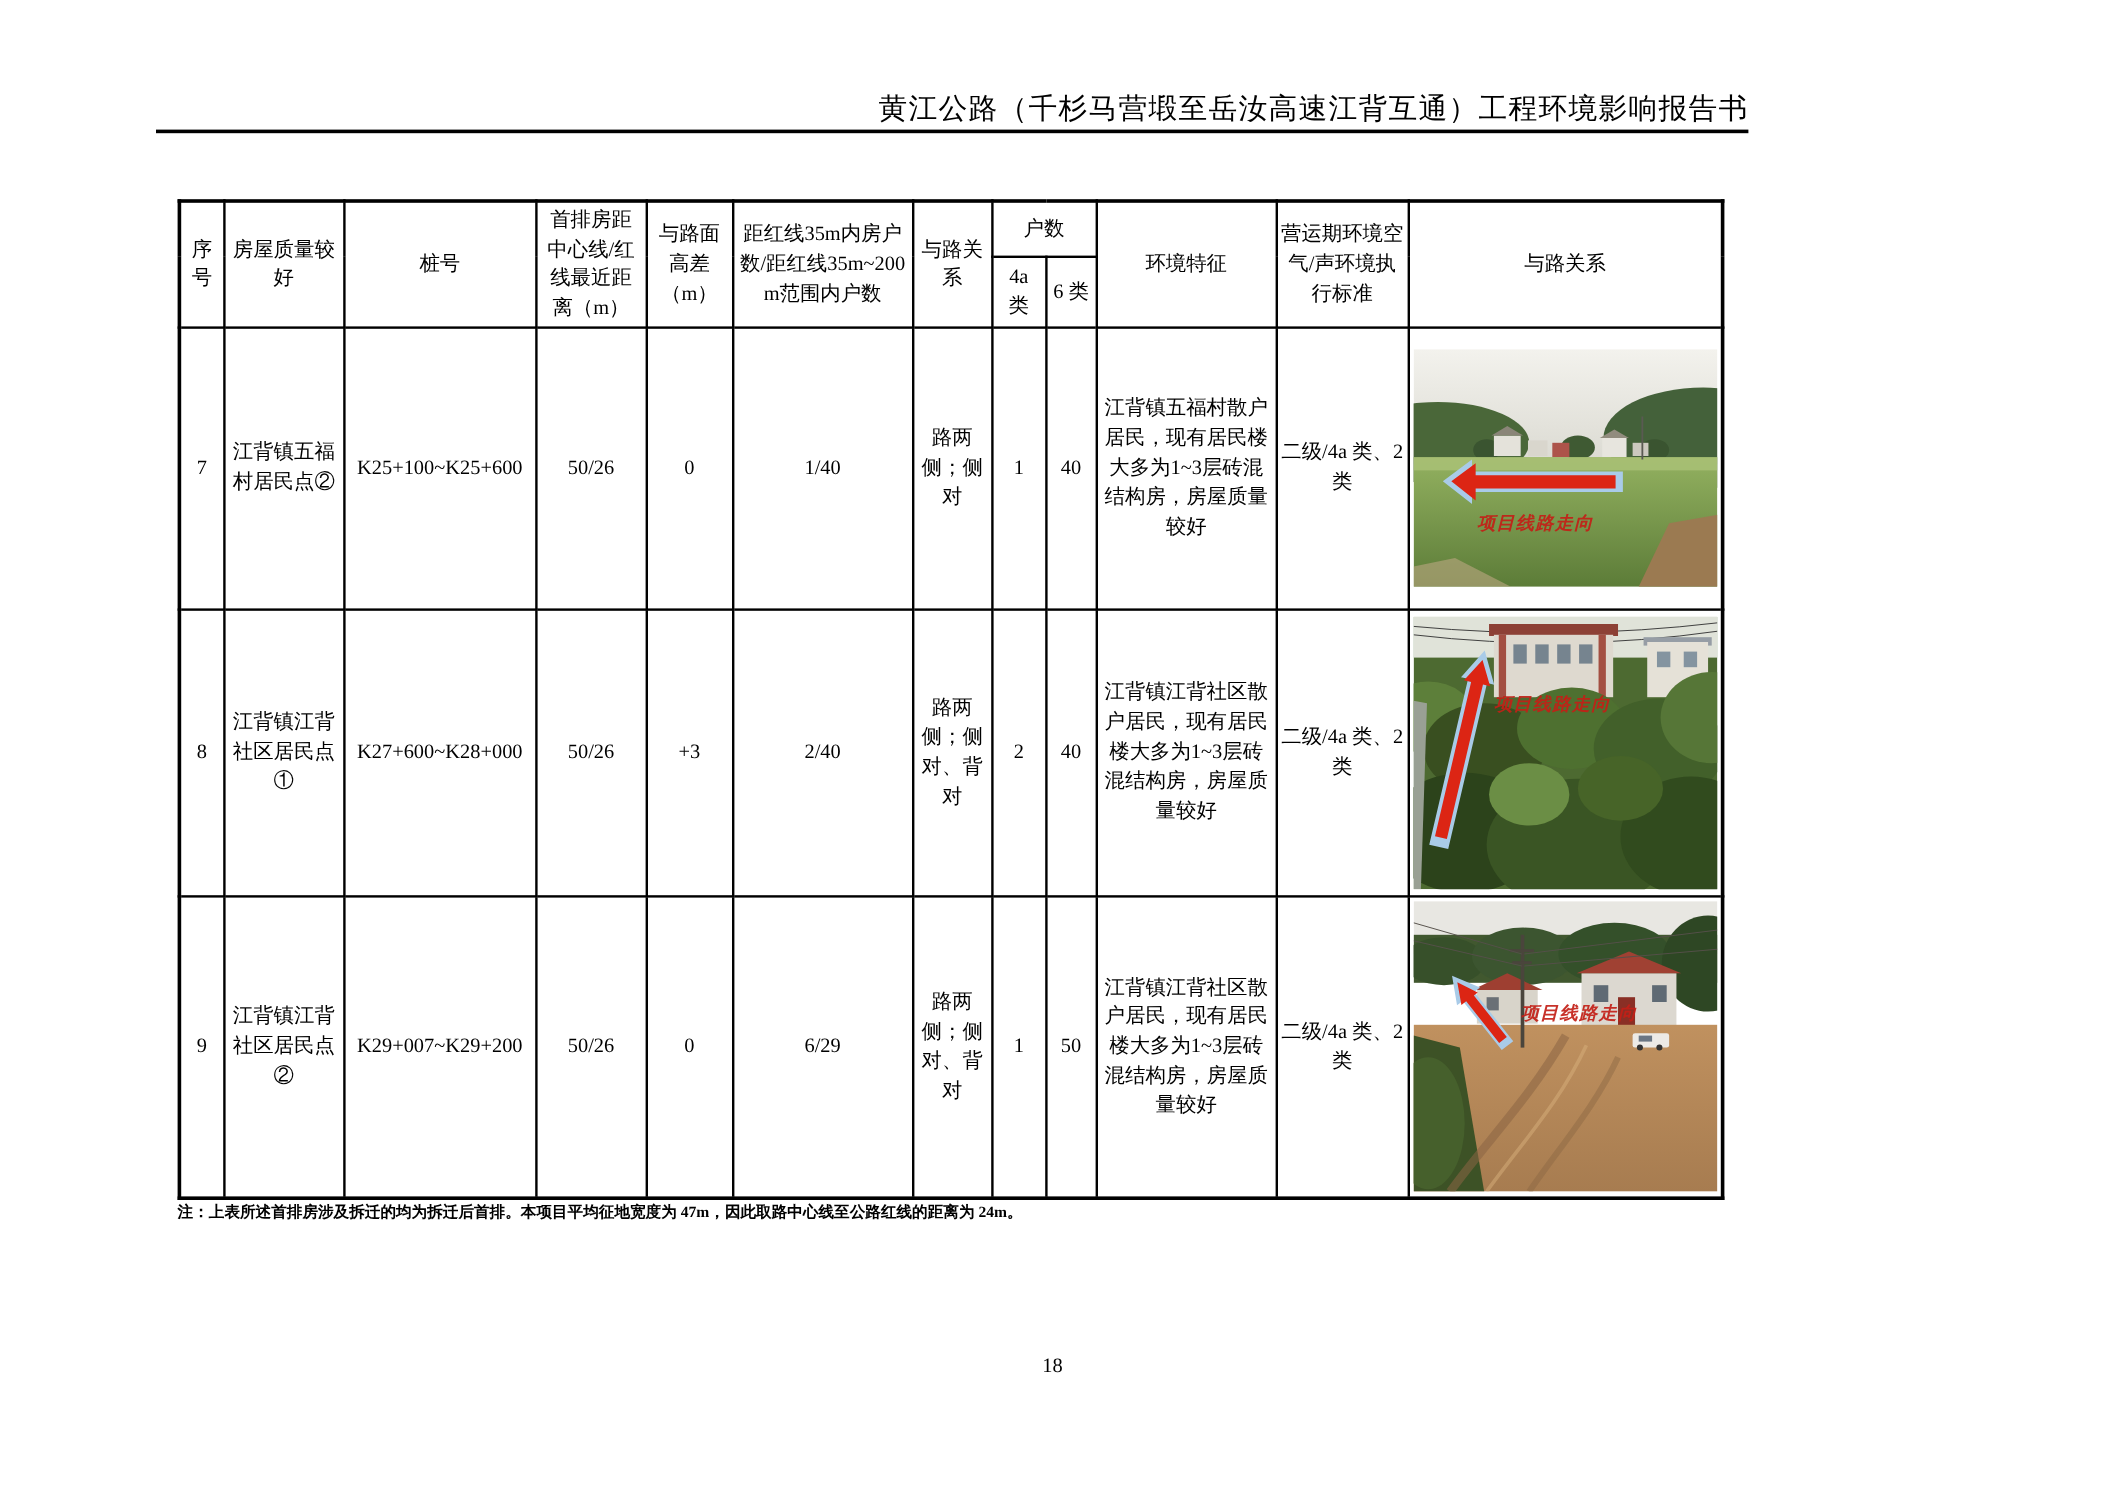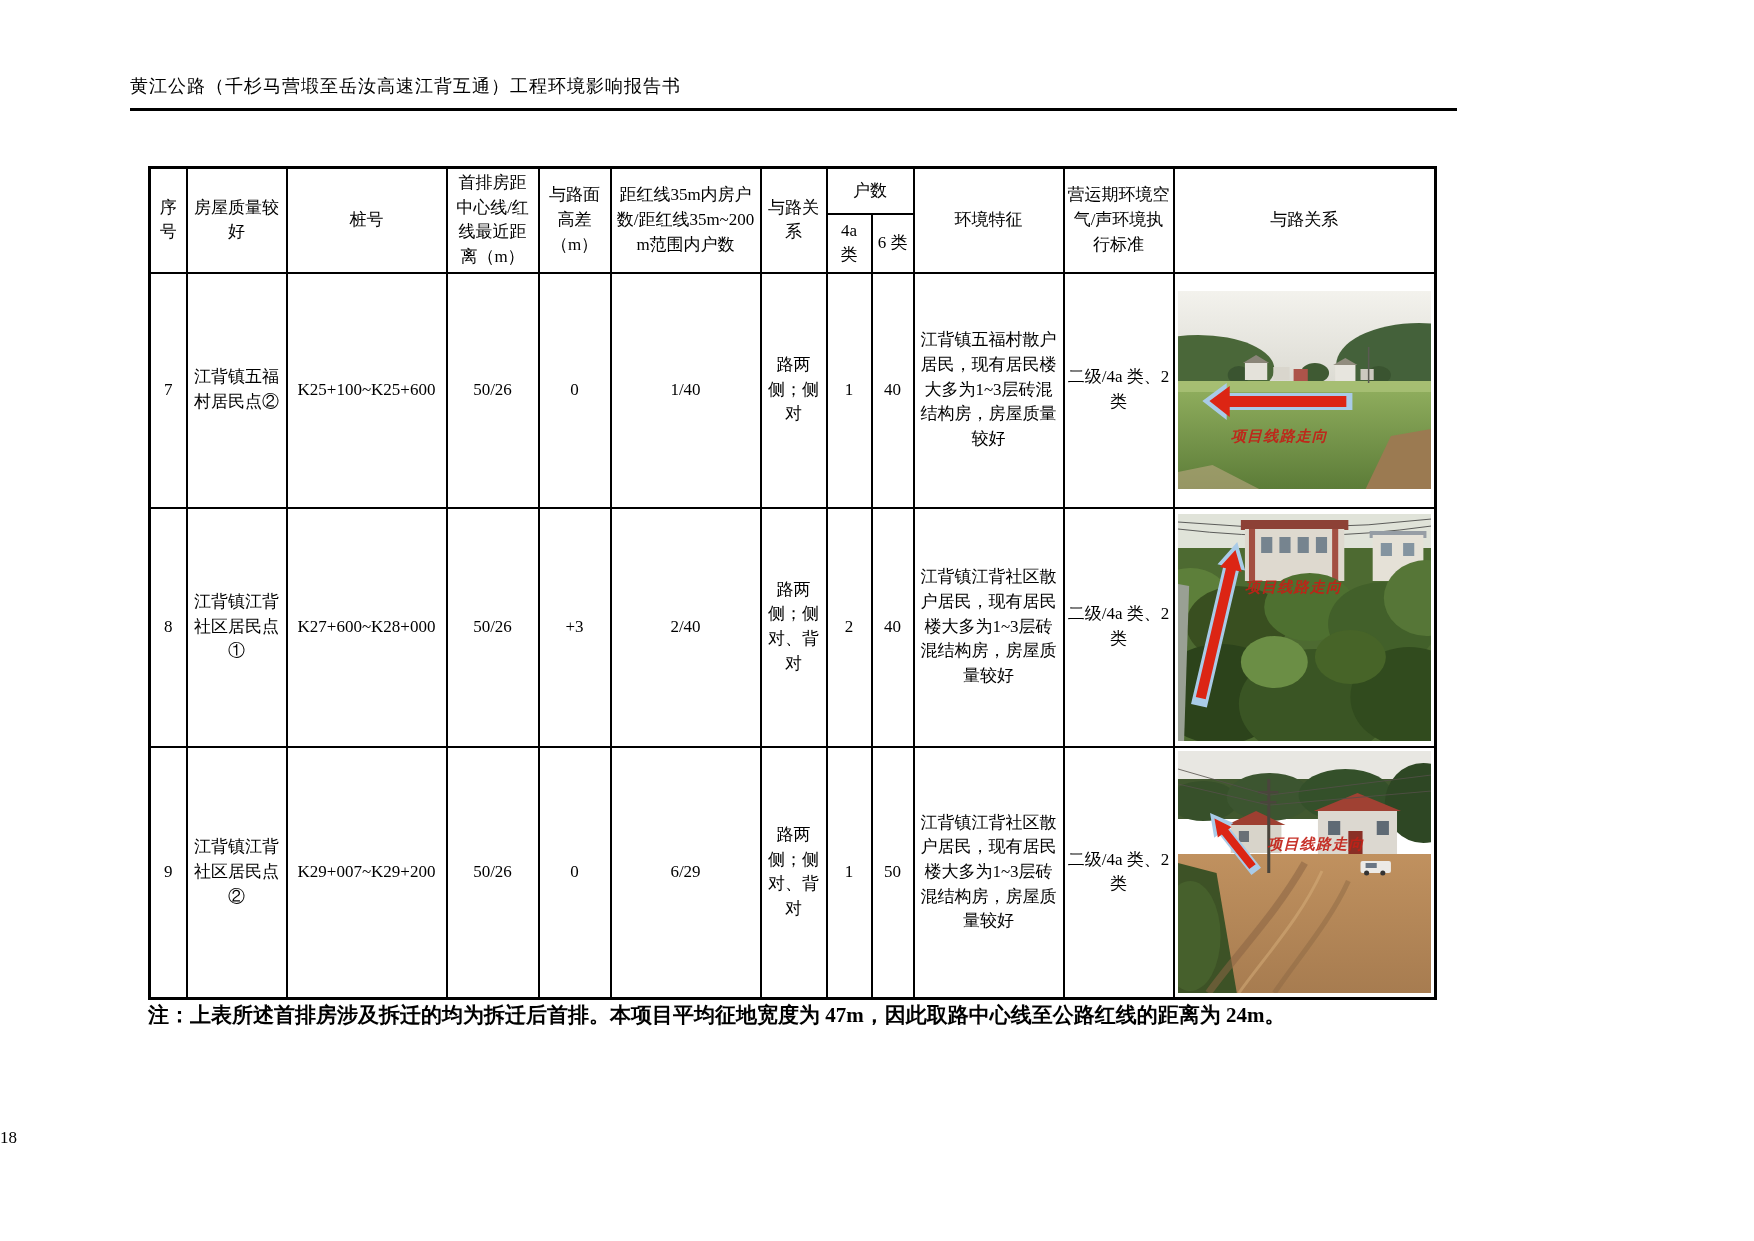--- a/index.html
+++ b/index.html
@@ -4,21 +4,21 @@
 <style>
   * { margin:0; padding:0; box-sizing:border-box; }
   html,body { background:#ffffff; }
   body {
     width:1754px; height:1241px; position:relative;
     font-family:"Liberation Serif","DejaVu Serif",serif;
     color:#000;
   }
   .doc-header {
     position:absolute; left:130px; top:74px; width:1327px;
-    text-align:left; font-size:18px; letter-spacing:1px; white-space:nowrap;
+    text-align:right; font-size:24px; letter-spacing:1px; white-space:nowrap;
   }
   .header-rule {
     position:absolute; left:130px; top:108px; width:1327px; height:3px; background:#000;
   }
   table.report-table {
     position:absolute; left:148px; top:166px;
     border-collapse:collapse; table-layout:fixed;
     border:3px solid #000;
   }
   .report-table th, .report-table td {
@@ -31,25 +31,25 @@
   .photo { display:block; width:100%; }
   .p1 { height:198px; }
   .p2 { height:227px; }
   .p3 { height:242px; }
   .photo-caption-text {
     font-family:"Liberation Serif","DejaVu Serif",serif;
     font-size:15px; font-weight:bold; fill:#c32017; opacity:.92; letter-spacing:1px;
   }
   .note {
     position:absolute; left:148px; top:1000px; width:1300px;
-    font-size:21px; font-weight:bold; line-height:1.5;
+    font-size:13px; font-weight:bold; line-height:1.5;
   }
   .page-number {
     position:absolute; left:0; top:1128px; width:1754px;
-    text-align:left; font-size:17px;
+    text-align:center; font-size:17px;
   }
 </style>
 </head>
 <body>
 
 <div class="doc-header">黄江公路（千杉马营塅至岳汝高速江背互通）工程环境影响报告书</div>
 <div class="header-rule"></div>
 
 <table class="report-table">
   <colgroup>

